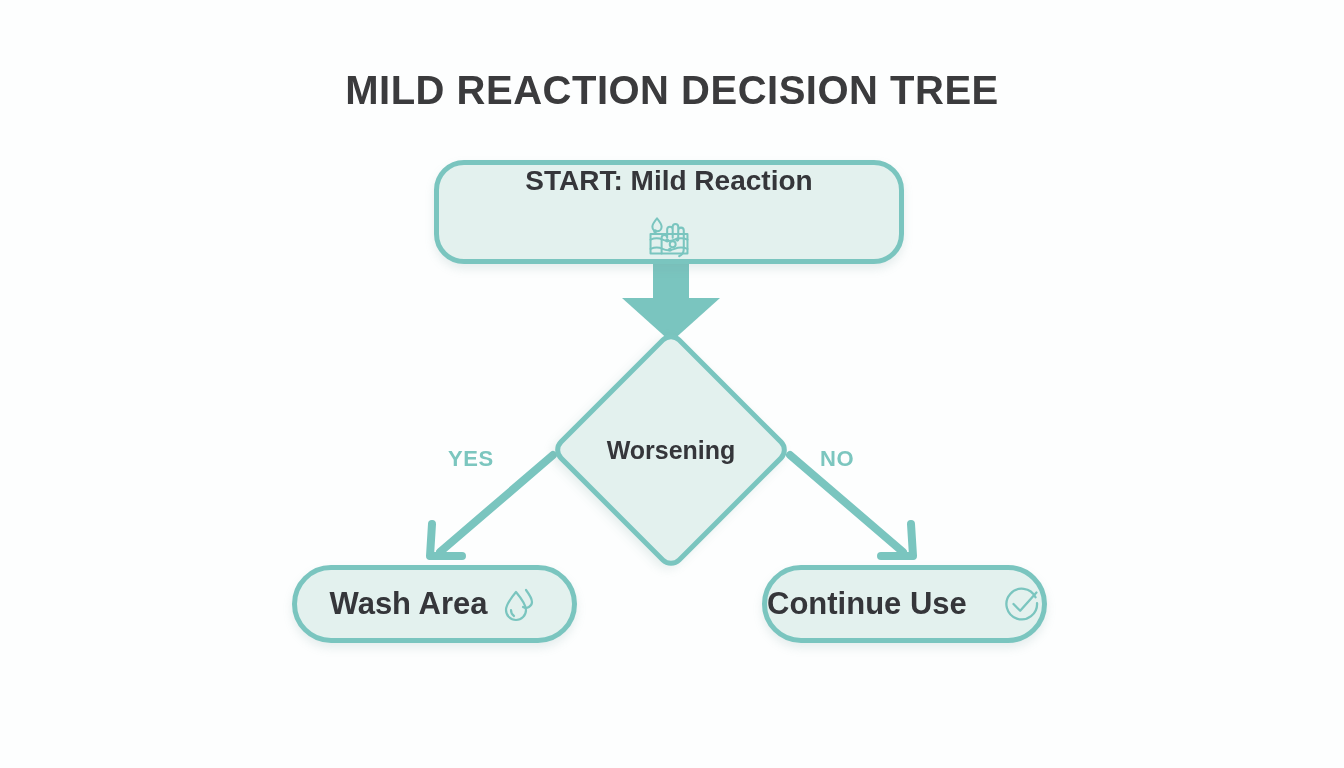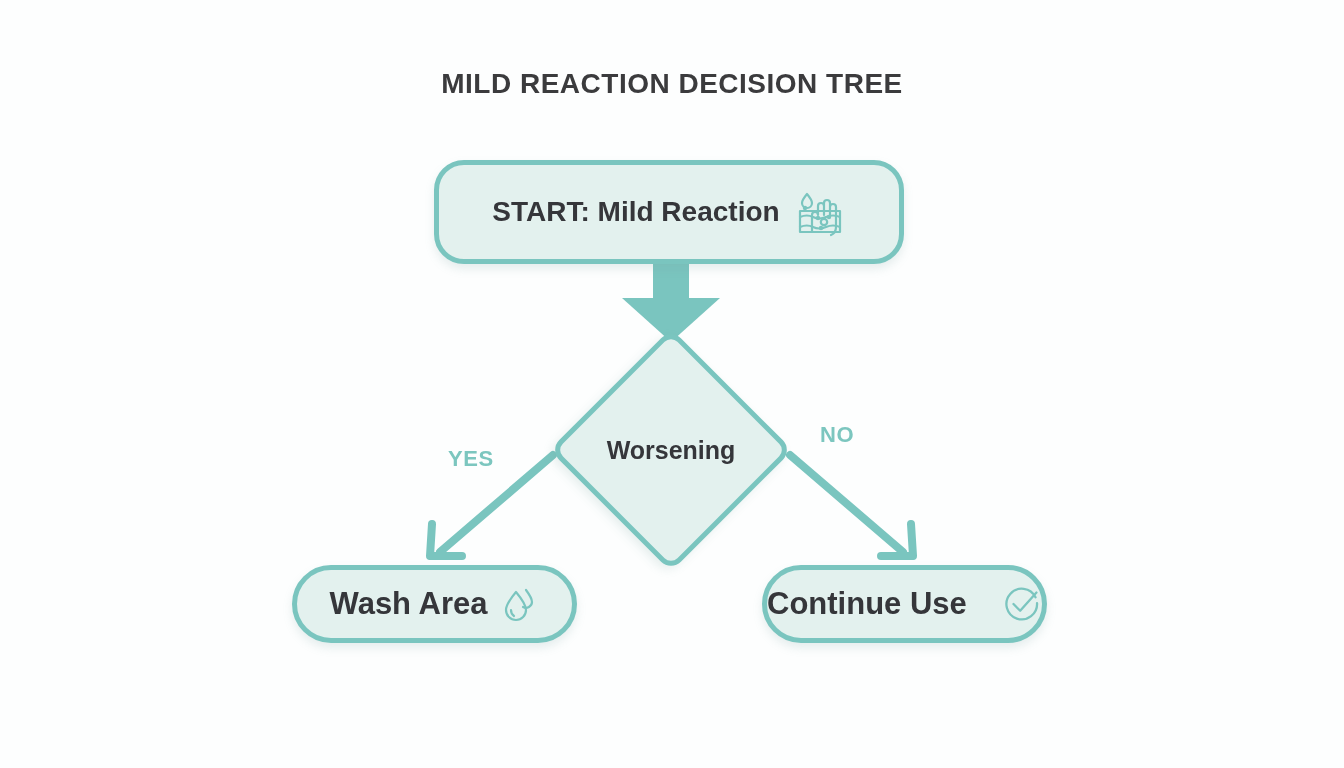--- a/index.html
+++ b/index.html
@@ -22,21 +22,21 @@
     height: 768px;
   }
 
   
   .title {
     position: absolute;
     left: 0;
     top: 68px;
     width: 1344px;
     text-align: center;
-    font-size: 28px;
+    font-size: 40px;
     font-weight: bold;
     letter-spacing: 0.5px;
     color: #3b3b3d;
     font-family: "Liberation Sans", sans-serif;
   }
 
   
   .connectors {
     position: absolute;
     left: 0;
@@ -66,20 +66,21 @@
   }
 
   
   #node-start {
     left: 434px;
     top: 160px;
     width: 470px;
     height: 104px;
     border-radius: 30px;
     gap: 14px;
+    flex-direction: column;
   }
   #node-start .node-label {
     font-size: 28px;
   }
 
   
   #node-decision-wrap {
     position: absolute;
     left: 537px;
     top: 328px;
@@ -142,21 +143,21 @@
   
   .branch-label {
     position: absolute;
     color: #7cc6bf;
     font-weight: bold;
     font-size: 22px;
     letter-spacing: 0.6px;
     font-family: "Liberation Sans", sans-serif;
   }
   #label-yes { left: 448px; top: 446px; }
-  #label-no  { left: 820px; top: 422px; }
+  #label-no  { left: 820px; top: 446px; }
 
   
   .icon { display: block; }
 </style>
 </head>
 <body>
 
 <div id="canvas">
 
   <div class="title">MILD REACTION DECISION TREE</div>

